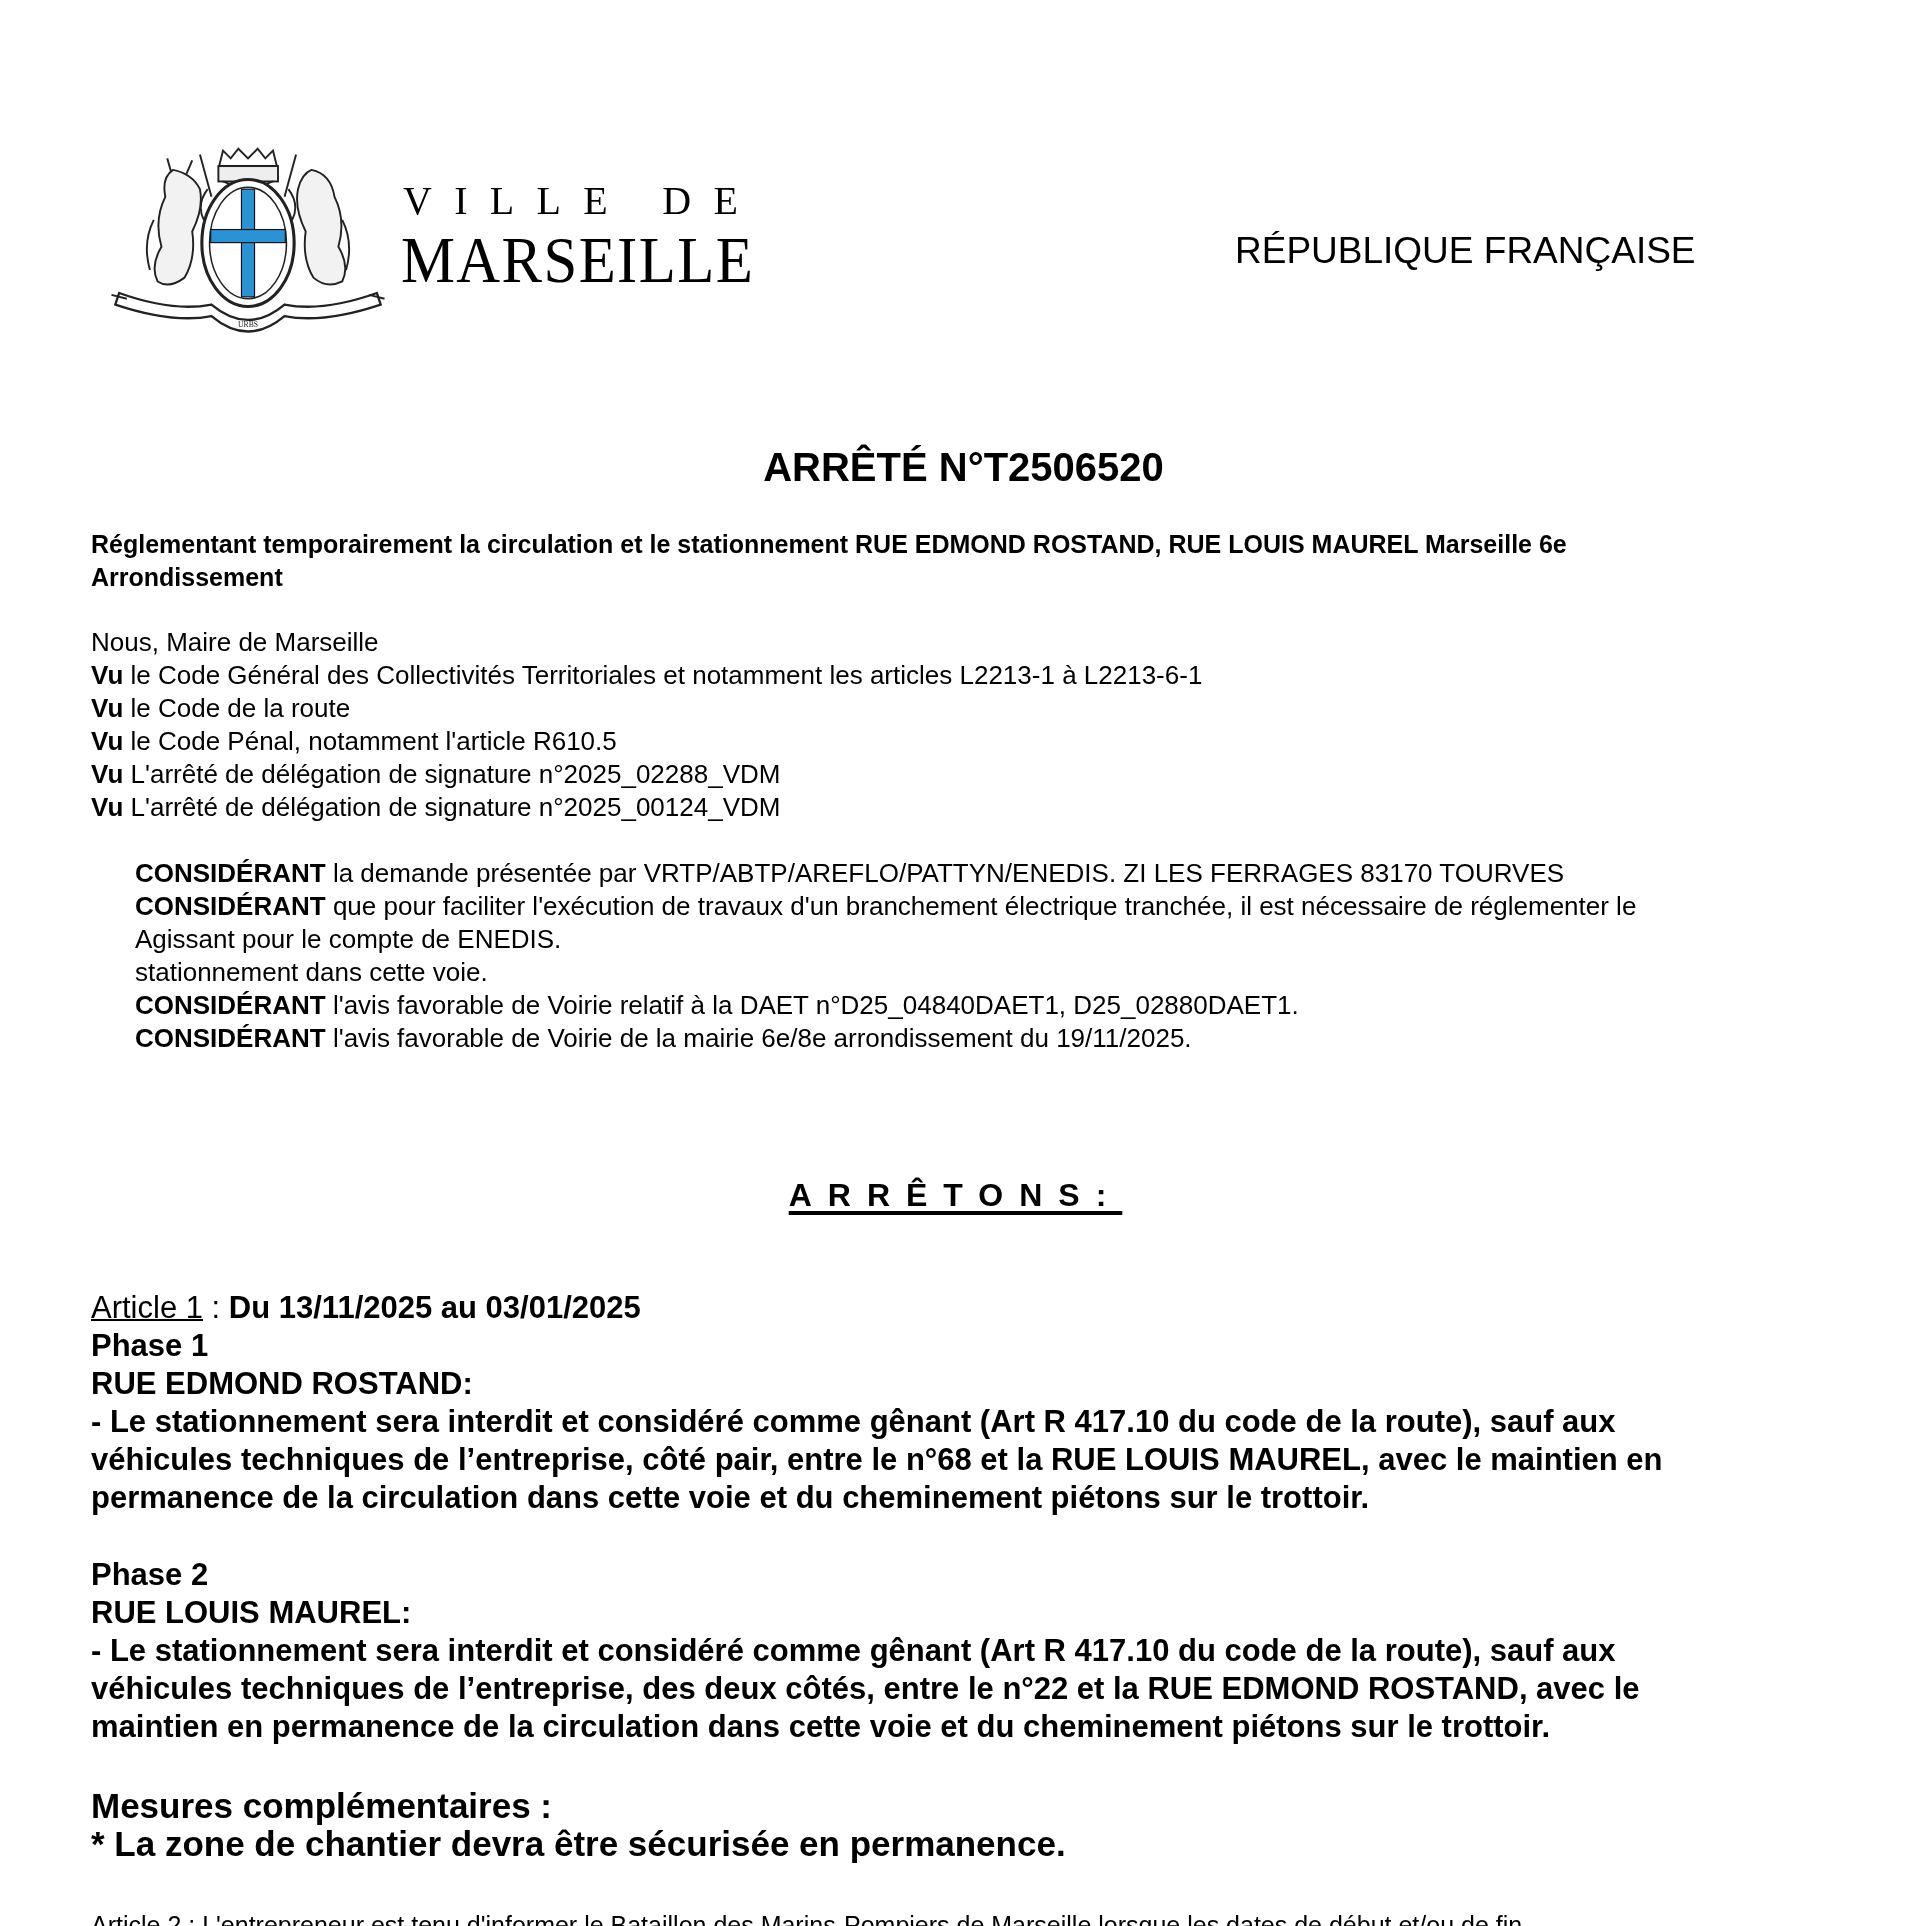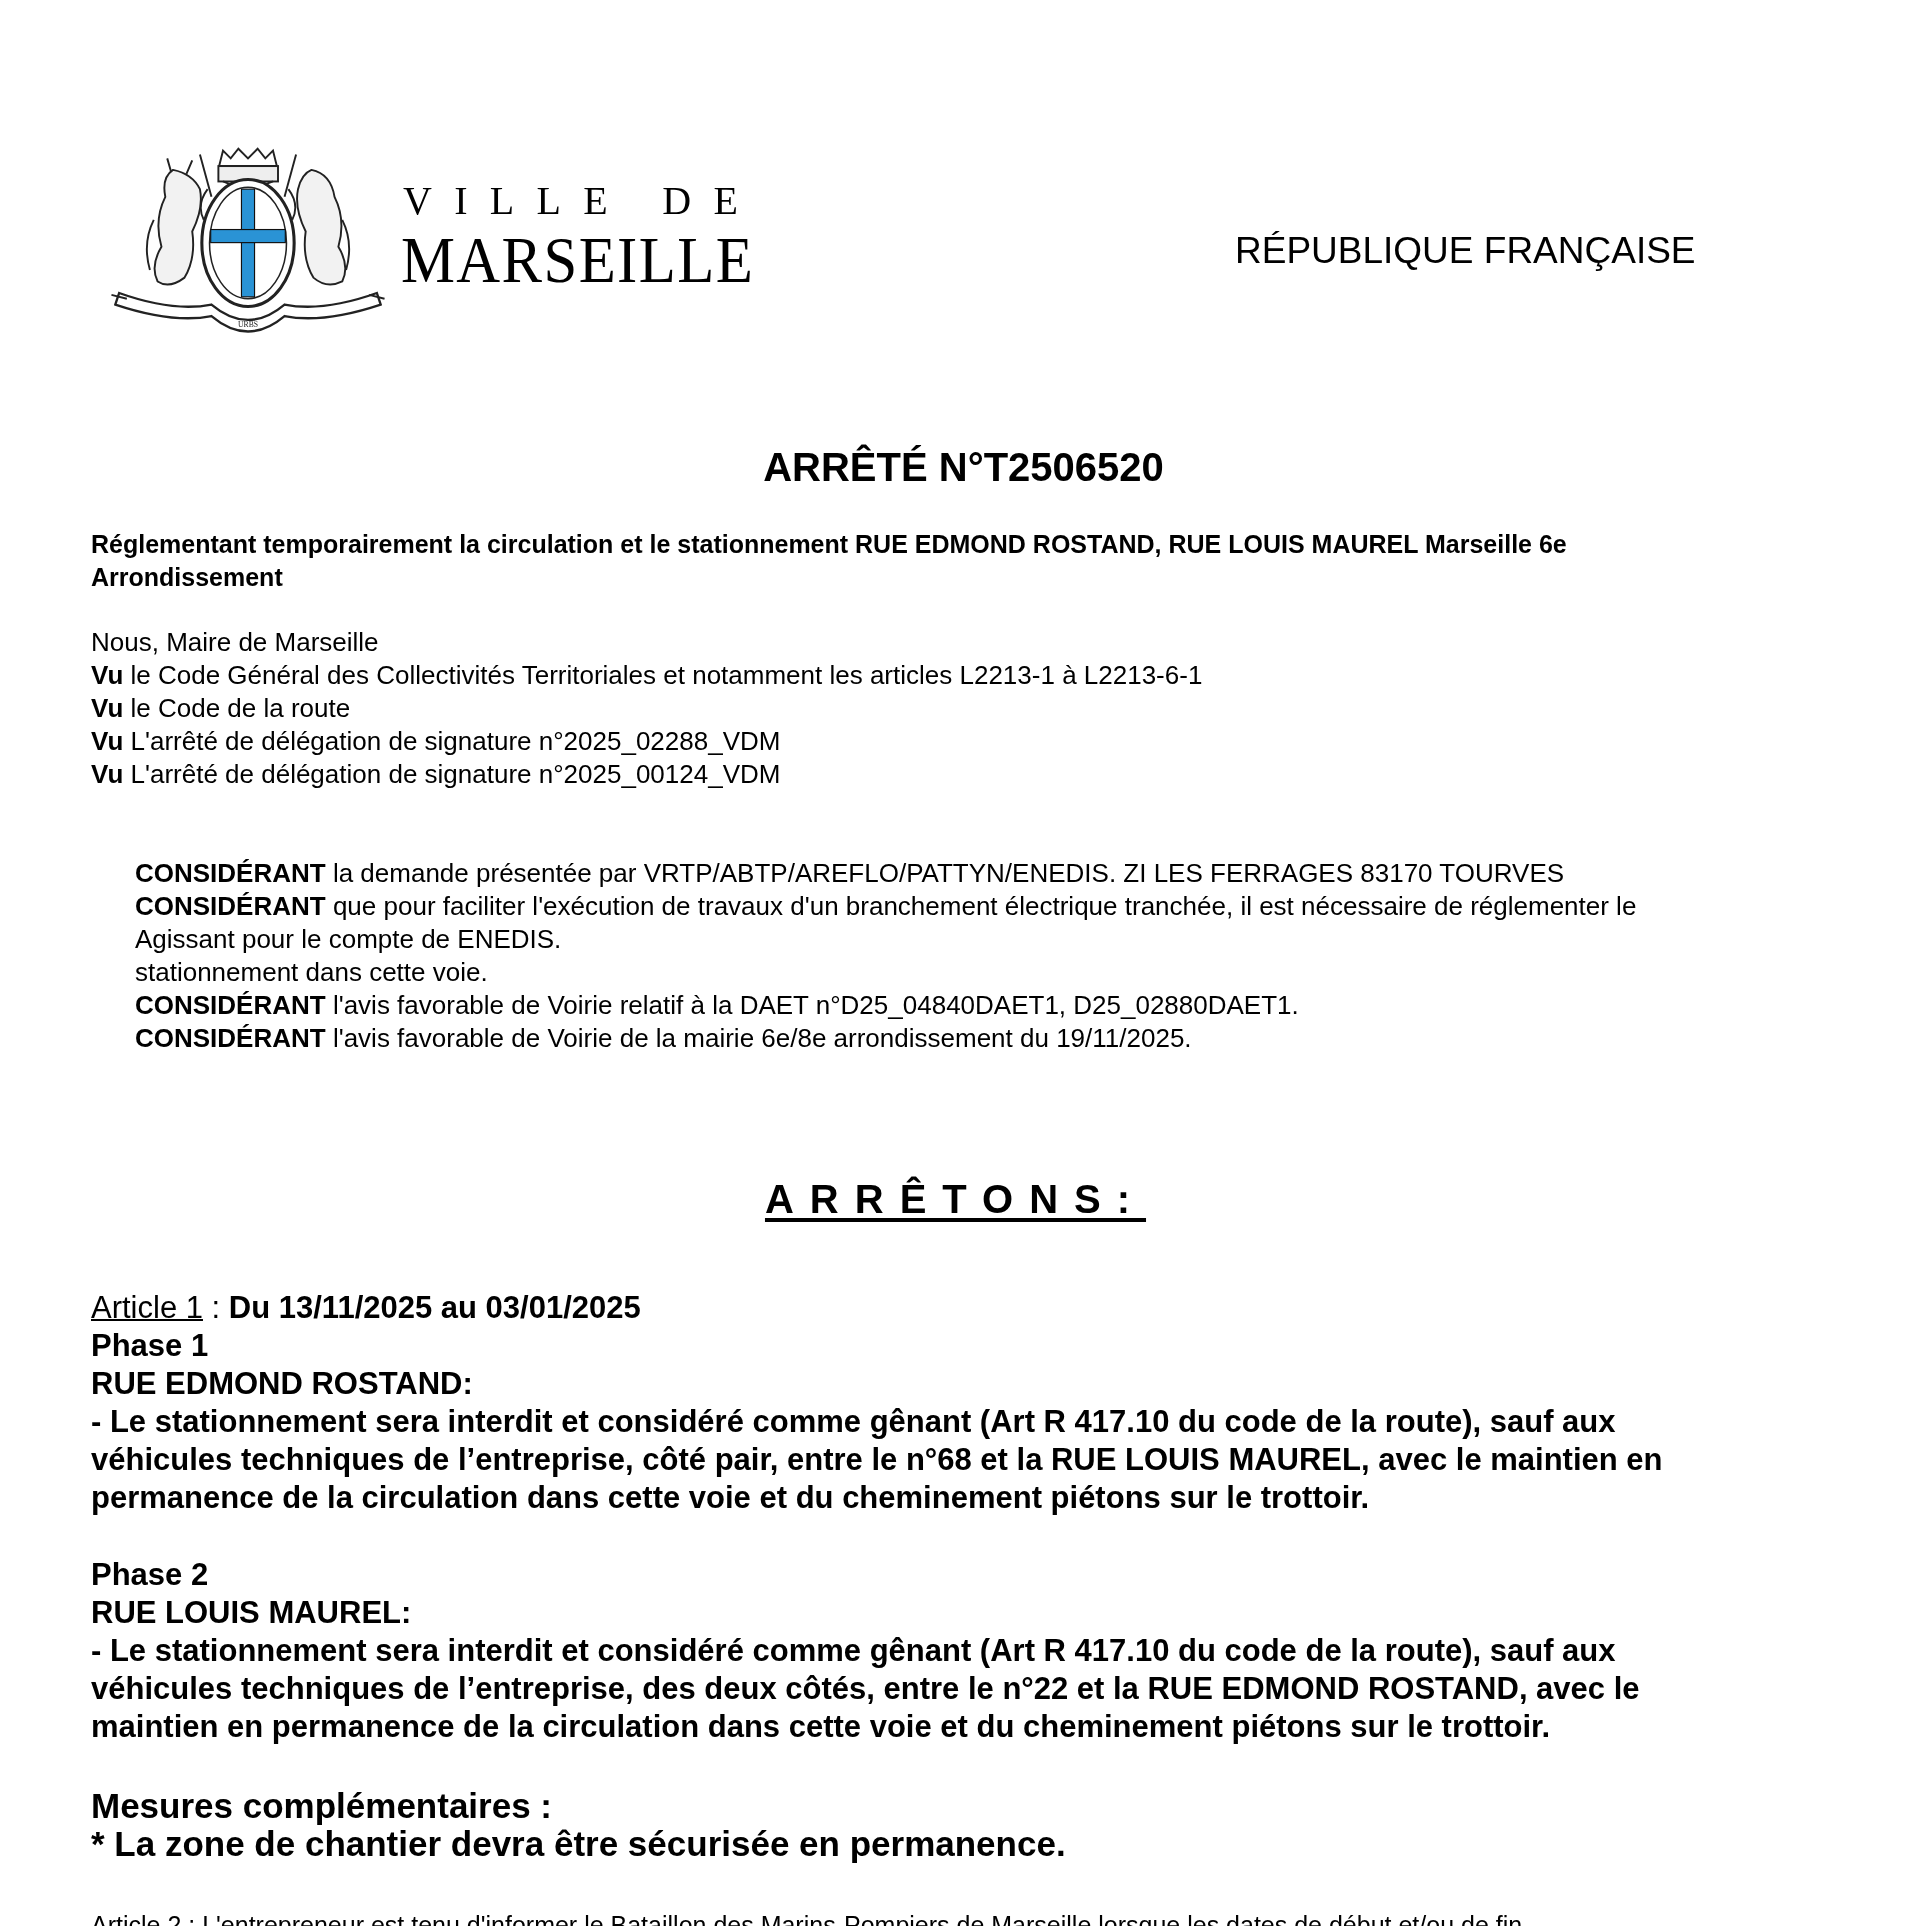--- a/index.html
+++ b/index.html
@@ -18,21 +18,21 @@
   #title { left: 0; width: 1911px; top: 447px; text-align: center; font-size: 40px;
            font-weight: 700; line-height: 1; padding-left: 8px; }
   #subtitle { left: 91px; top: 528px; width: 1734px; font-size: 25px; font-weight: 700;
               line-height: 33px; }
   
   .block { left: 91px; width: 1734px; font-size: 26px; line-height: 33px; }
   .line { white-space: nowrap; }
   b { font-weight: 700; }
   #vu-block { top: 626px; }
   #considerant-block { top: 857px; margin-left: 44px; }
-  #arretons { left: 0; width: 1911px; top: 1179px; text-align: center; font-size: 40px;
+  #arretons { left: 0; width: 1911px; top: 1179px; text-align: center; font-size: 32px;
               font-weight: 700; letter-spacing: 16px; line-height: 1; }
   #arretons span { text-decoration: underline; text-decoration-thickness: 3.5px;
                    text-underline-offset: 5.4px; }
   #article1 { top: 1289px; font-size: 31px; font-weight: 700; line-height: 38px; }
   #article1 .u { text-decoration: underline; text-decoration-thickness: 2.3px; font-weight: 400; }
   #phase2 { top: 1556px; font-size: 31px; font-weight: 700; line-height: 38px; }
   #mesures { top: 1787px; font-size: 35px; font-weight: 700; line-height: 38px; }
   .art { left: 91px; width: 1757px; font-size: 25px; line-height: 33px; }
   .art .u { text-decoration: underline; text-decoration-thickness: 2.3px; text-underline-offset: 3.1px; }
   #art2 { top: 1909px; }
@@ -79,20 +79,21 @@
 <div id="title" class="abs">ARRÊTÉ N°T2506520</div>
 <div id="subtitle" class="abs">
   <div class="line">Réglementant temporairement la circulation et le stationnement RUE EDMOND ROSTAND,  RUE LOUIS MAUREL  Marseille 6e</div>
   <div class="line">Arrondissement</div>
 </div>
 
 <div id="vu-block" class="abs block">
   <div class="line">Nous, Maire de Marseille</div>
   <div class="line"><b>Vu</b> <span>le Code Général des Collectivités Territoriales et notamment les articles L2213-1 à L2213-6-1</span></div>
   <div class="line"><b>Vu</b> <span>le Code de la route</span></div>
+  <div class="line"><b>Vu</b> <span>le Code Pénal, notamment l'article R610.5</span></div>
   <div class="line"><b>Vu</b> <span>L'arrêté de délégation de signature n°2025_02288_VDM</span></div>
   <div class="line"><b>Vu</b> <span>L'arrêté de délégation de signature n°2025_00124_VDM</span></div>
 </div>
 
 <div id="considerant-block" class="abs block">
   <div class="line"><b>CONSIDÉRANT</b> <span>la demande présentée par VRTP/ABTP/AREFLO/PATTYN/ENEDIS. ZI LES FERRAGES 83170 TOURVES</span></div>
   <div class="line"><b>CONSIDÉRANT</b> <span>que pour faciliter l'exécution de travaux d'un branchement électrique tranchée, il est nécessaire de réglementer le</span></div>
   <div class="line">Agissant pour le compte de ENEDIS.</div>
   <div class="line">stationnement dans cette voie.</div>
   <div class="line"><b>CONSIDÉRANT</b> <span>l'avis favorable de Voirie relatif à la DAET n°D25_04840DAET1, D25_02880DAET1.</span></div>

